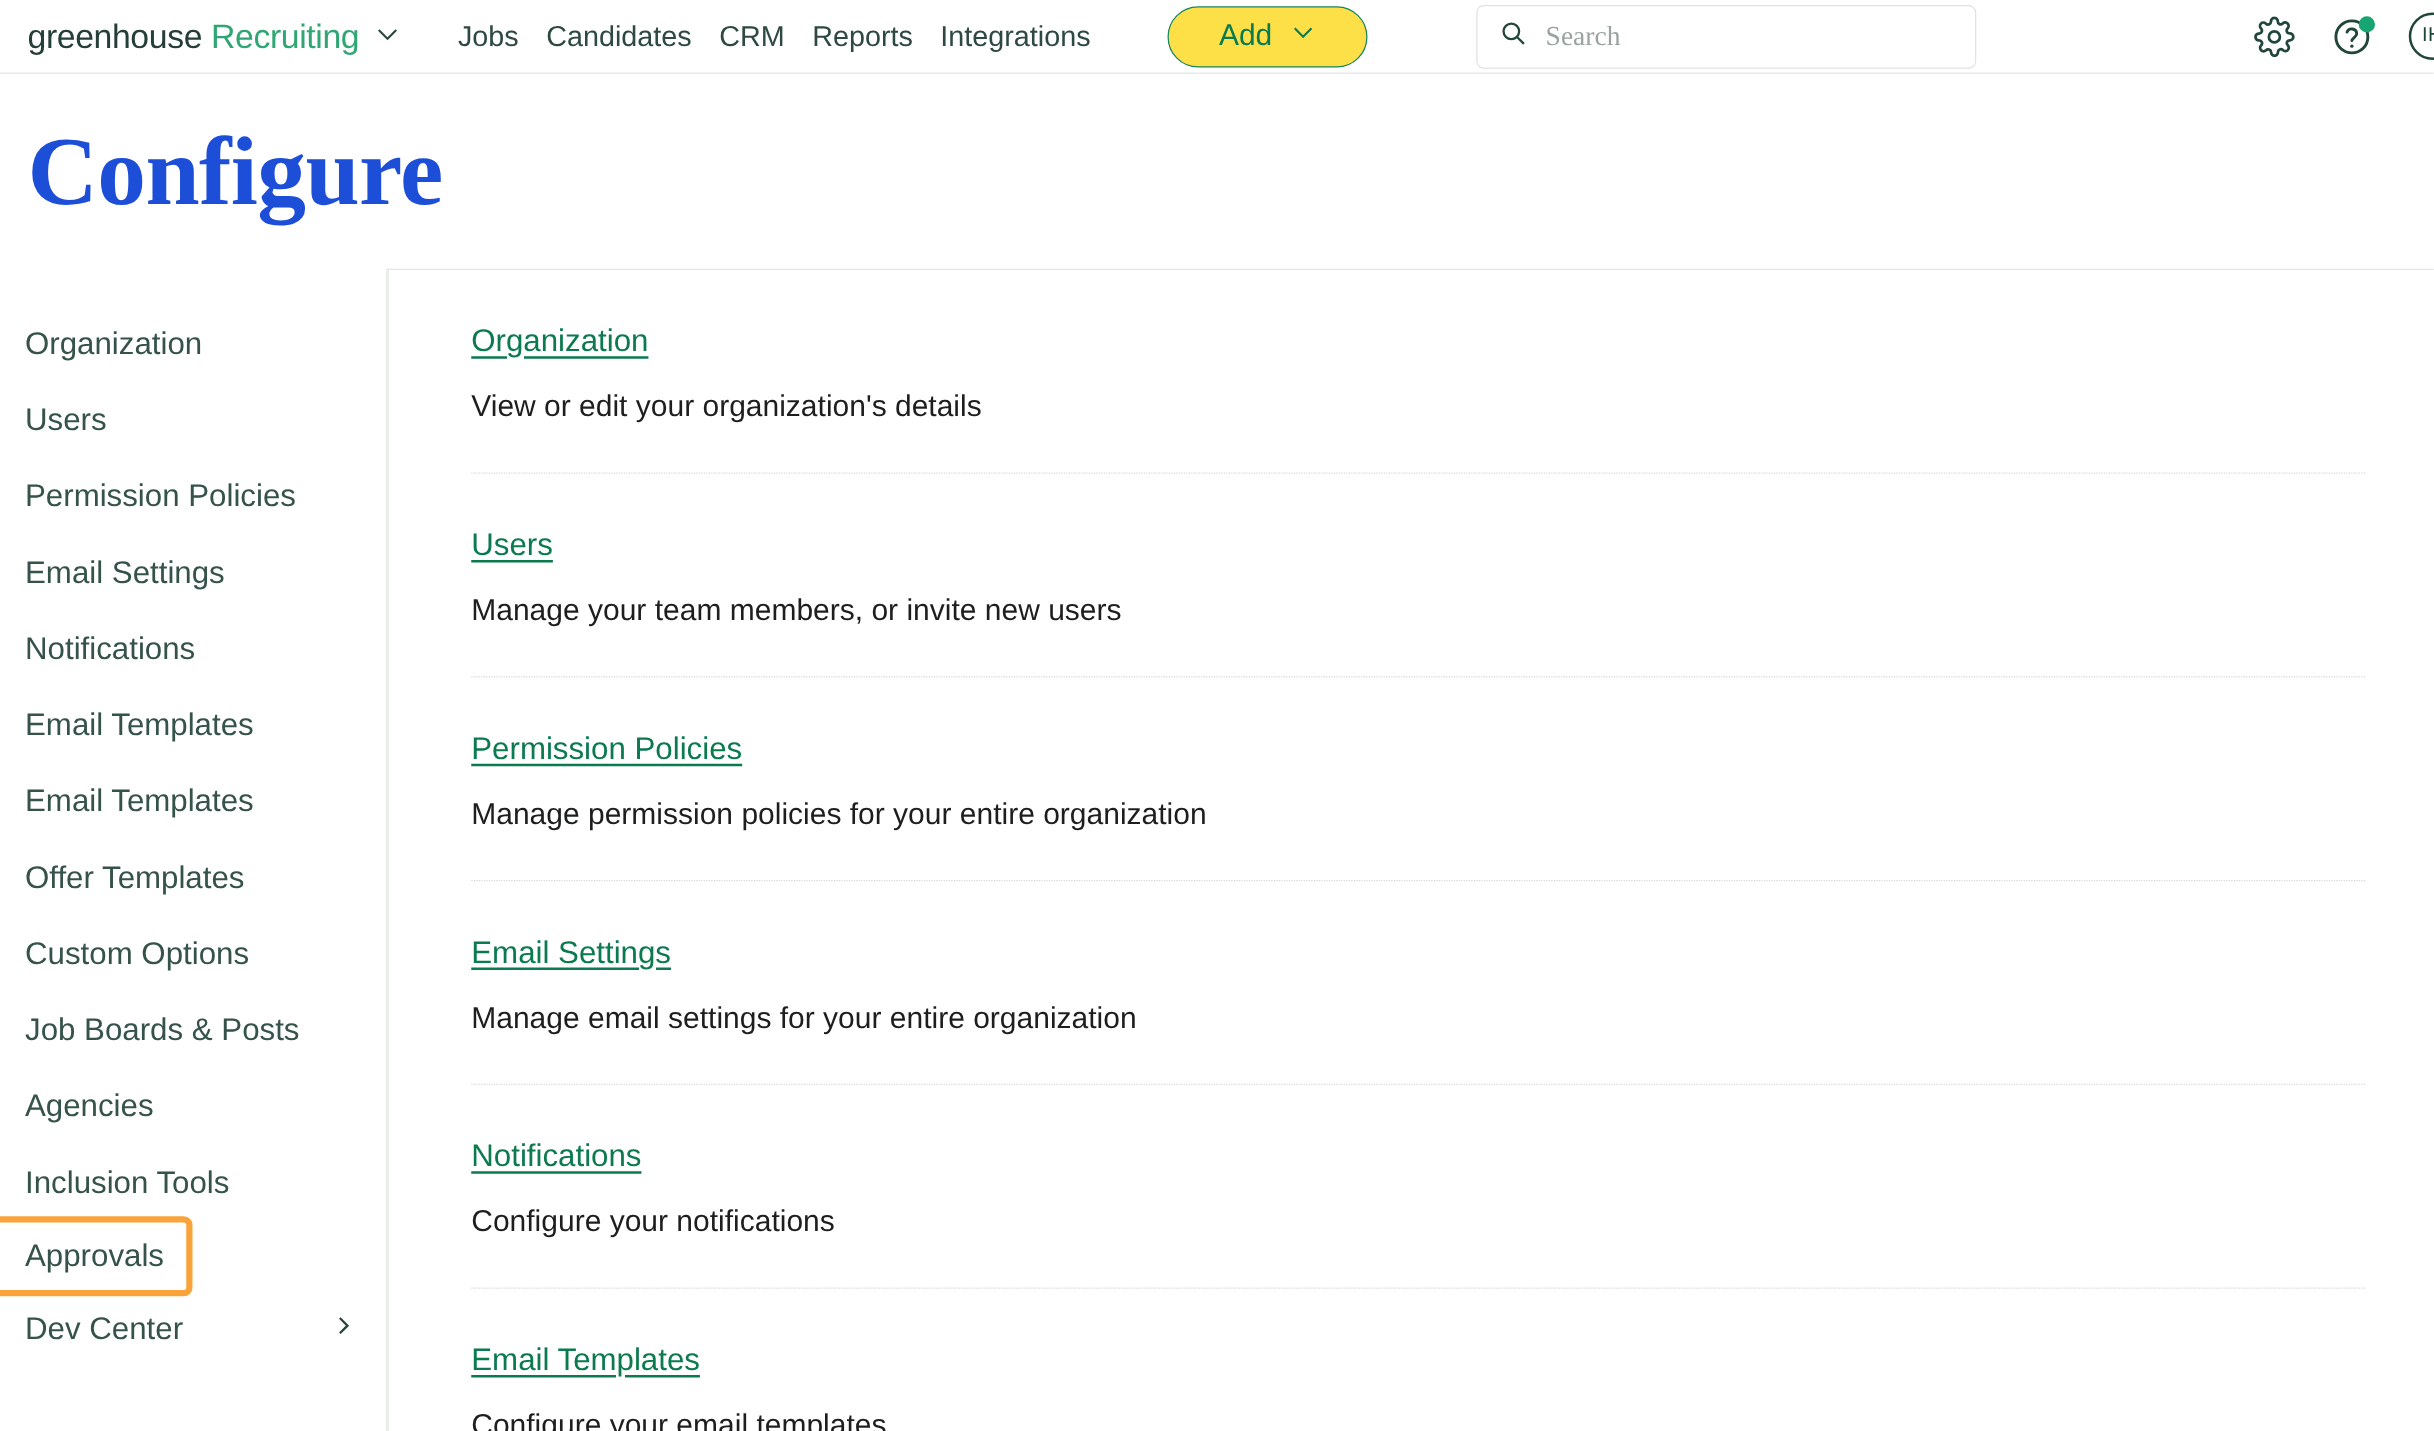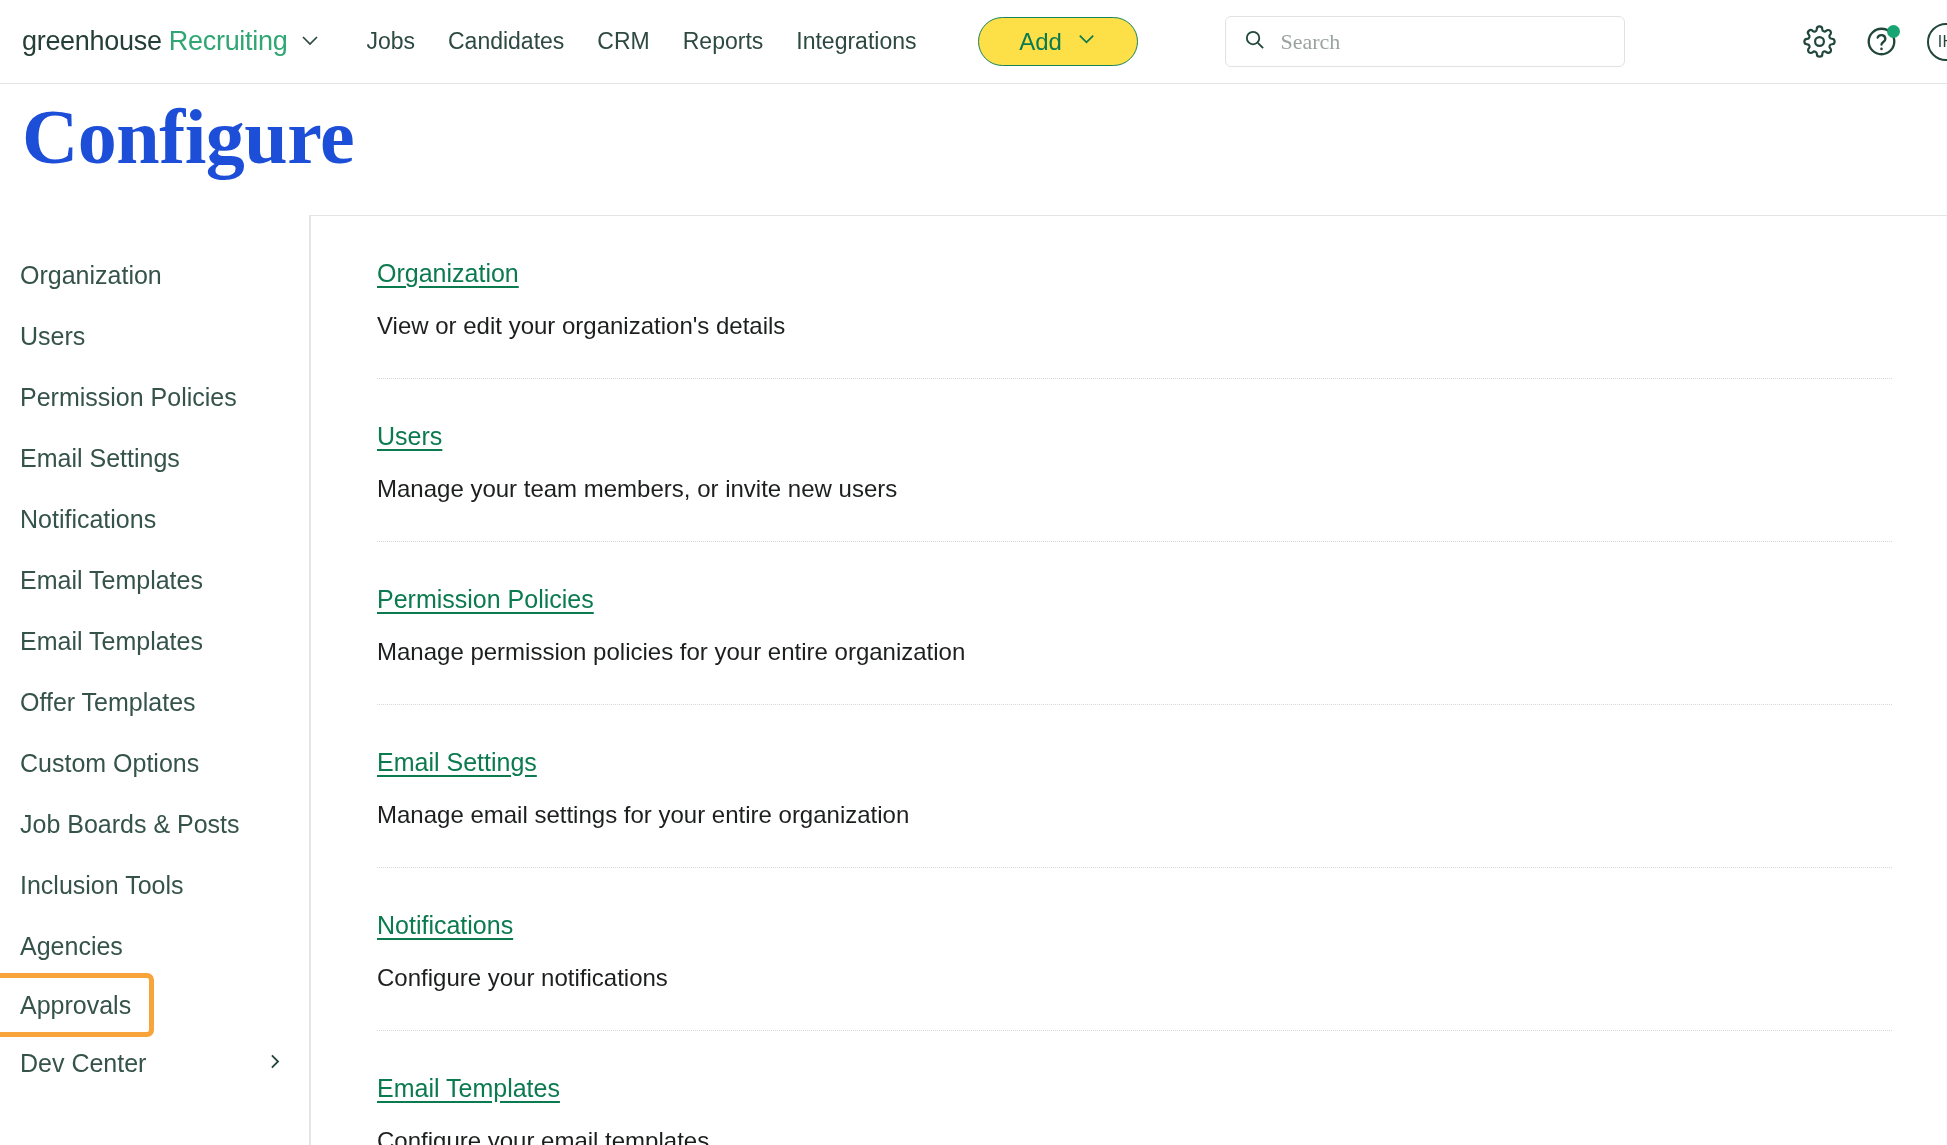--- a/index.html
+++ b/index.html
@@ -6,39 +6,39 @@
   html, body {
     width: 1947px; height: 1145px;
     background: #ffffff;
     font-family: "Liberation Sans", sans-serif;
     overflow: hidden;
   }
 
   
   .topnav {
     position: absolute; top: 0; left: 0;
-    width: 1947px; height: 84px;
+    width: 1947px; height: 59px;
     border-bottom: 1px solid #e3e6e4;
     background: #fff;
     display: flex; align-items: center;
   }
   .brand {
     display: flex; align-items: center; gap: 11px;
     margin-left: 22px;
     cursor: pointer;
   }
   .brand-text {
     font-size: 27px; letter-spacing: -0.3px;
     color: #253e37; white-space: nowrap;
   }
   .brand-text .recruiting { color: #2fa673; }
   .brand-chev { display: block; }
 
   .navlinks {
-    display: flex; align-items: flex-end; gap: 33px;
+    display: flex; align-items: flex-end; gap: 22px;
     margin-left: 44px;
   }
   .navlink {
     font-size: 23px; color: #2d4941;
     white-space: nowrap; cursor: pointer;
     text-decoration: none;
   }
 
   .add-btn {
     margin-left: 62px;
@@ -231,24 +231,24 @@
   <div class="side-item">
       <span>Offer Templates</span>
     </div>
   <div class="side-item">
       <span>Custom Options</span>
     </div>
   <div class="side-item">
       <span>Job Boards &amp; Posts</span>
     </div>
   <div class="side-item">
+      <span>Agencies</span>
+    </div>
+  <div class="side-item">
       <span>Inclusion Tools</span>
-    </div>
-  <div class="side-item">
-      <span>Agencies</span>
     </div>
   <div class="side-item highlight">
       <span>Approvals</span>
     </div>
   <div class="side-item">
     <span>Dev Center</span>
     <span class="chev-right">
       <svg width="21" height="21" viewBox="0 0 24 24" fill="none" stroke="#24463c" stroke-width="2.1">
           <path d="M9 5l7 7-7 7"></path>
         </svg>

